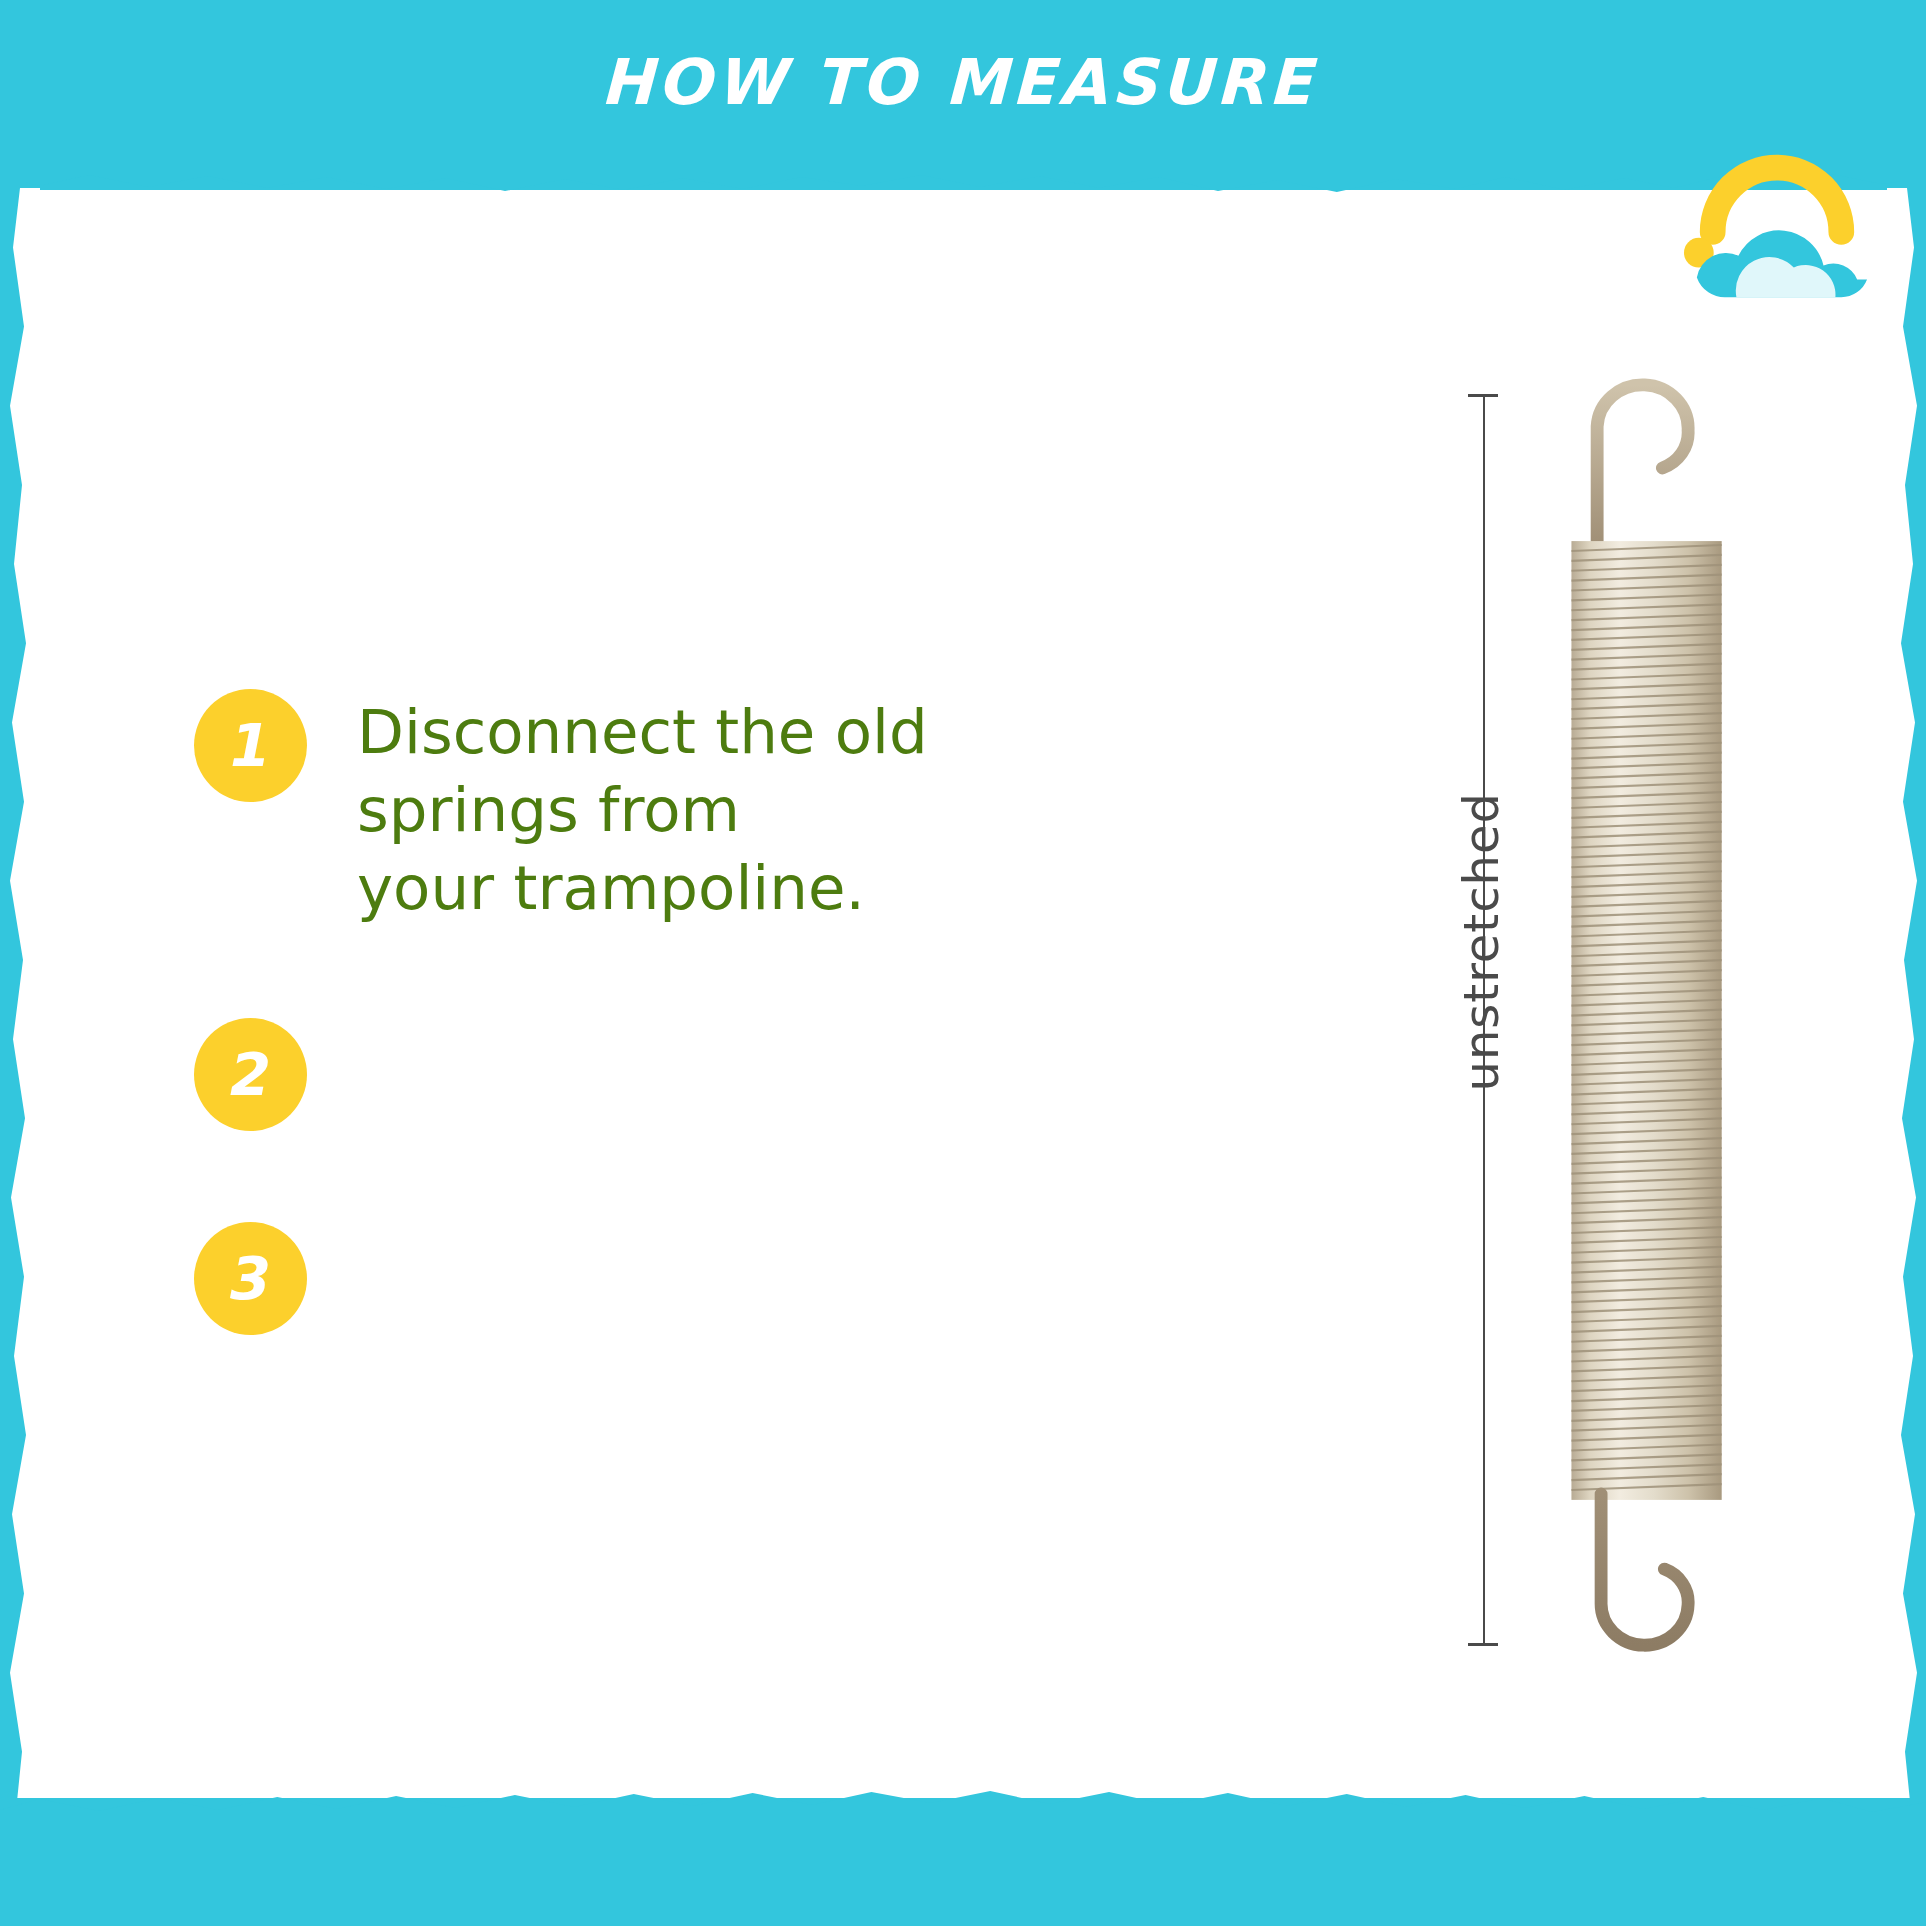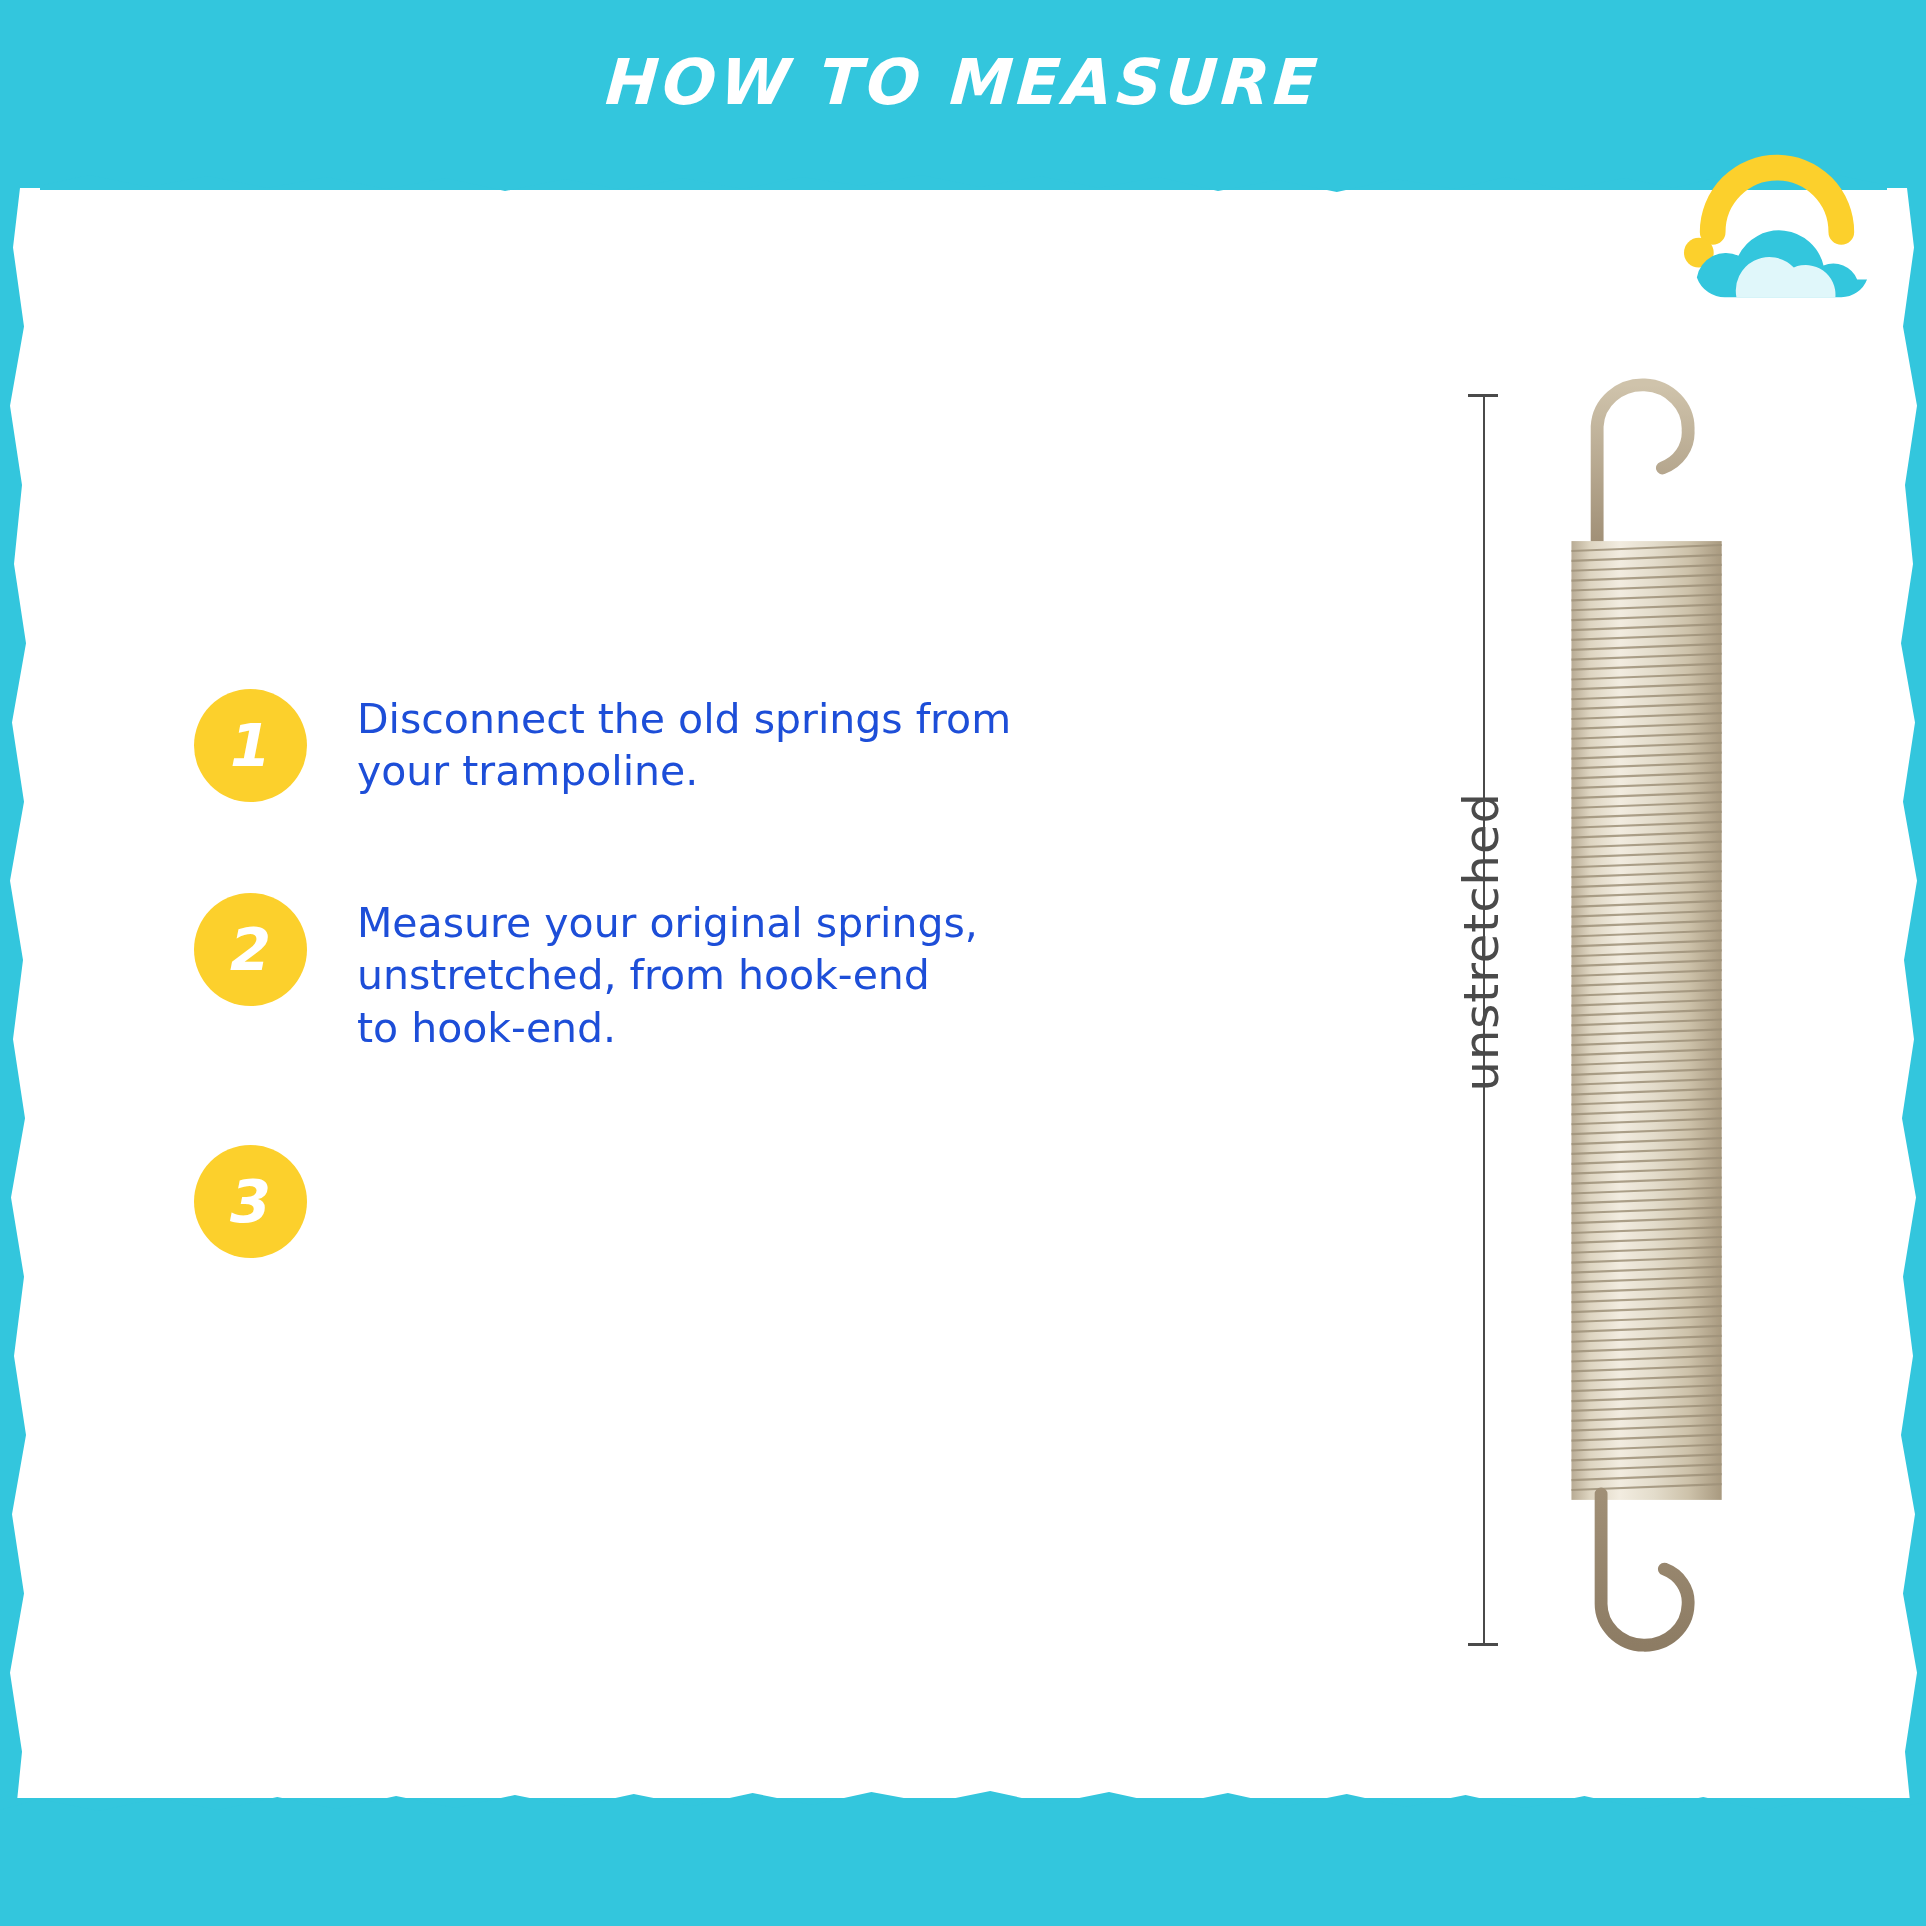--- a/index.html
+++ b/index.html
@@ -119,22 +119,22 @@
     font-weight: bold;
     font-style: italic;
     font-family: "DejaVu Sans", sans-serif;
     display: flex;
     align-items: center;
     justify-content: center;
     margin-top: 6px;
   }
   .step-text {
     margin-left: 50px;
-    color: #1d4ed8;
-    font-size: 41px;
+    color: #4d7c0f;
+    font-size: 61px;
     line-height: 1.28;
     font-family: "DejaVu Sans", sans-serif;
     padding-top: 10px;
     white-space: pre-line;
   }
 
   
   .spring-area {
     position: absolute;
     left: 1455px;
@@ -222,23 +222,20 @@
   </svg>
 
   <div class="steps">
     <div class="step">
       <div class="step-badge">1</div>
       <div class="step-text">Disconnect the old springs from
 your trampoline.</div>
     </div>
     <div class="step">
       <div class="step-badge">2</div>
-      <div class="step-text">Measure your original springs,
-unstretched, from hook-end
-to hook-end.</div>
     </div>
     <div class="step">
       <div class="step-badge">3</div>
     </div>
   </div>
 
   <div class="dim">
     <div class="dim-cap-top"></div>
     <div class="dim-line"></div>
     <div class="dim-cap-bottom"></div>

